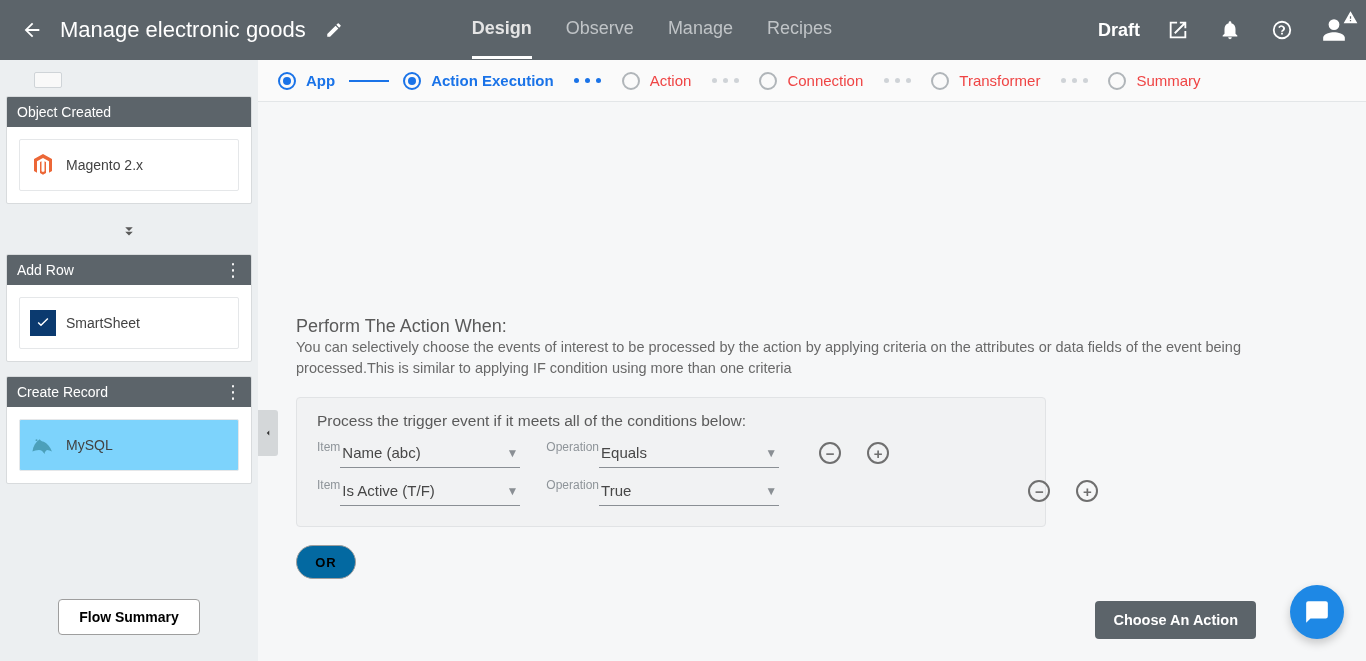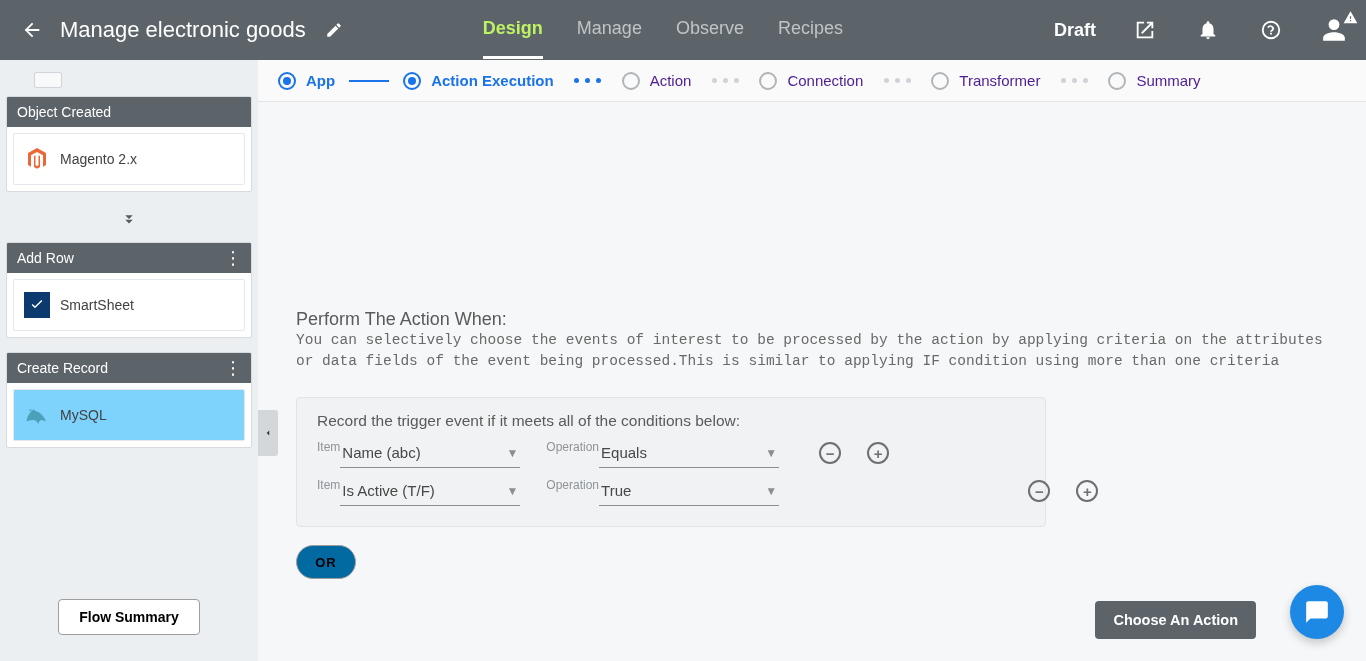--- a/index.html
+++ b/index.html
@@ -17,27 +17,27 @@
   body {
     margin: 0; font-family: "Helvetica Neue", Arial, sans-serif;
     font-size: 14px; color: var(--text-dark);
     background: #f5f6f7;
   }
 
   
   .topbar {
     height: 60px; background: var(--topbar-bg); color: #fff;
     display: flex; align-items: center; padding: 0 18px;
-    gap: 35px;
+    gap: 24px;
   }
   .topbar .left  { display: flex; align-items: center; gap: 14px; min-width: 300px; }
   .topbar .title { font-size: 22px; font-weight: 500; }
   .topbar .tabs  { display: flex; gap: 34px; font-size: 18px; margin-left: 100px; }
   .topbar .tab   { color: #c0c4c7; cursor: pointer; padding: 17px 0; }
-  .topbar .tab.active { color: #bef264; font-weight: 600; border-bottom: 3px solid #fff; }
+  .topbar .tab.active { color: #e5e5e5; font-weight: 600; border-bottom: 3px solid #fff; }
   .topbar .spacer{ flex: 1; }
   .topbar .status{ font-size: 18px; font-weight: 600; }
   .topbar .icon-btn { width: 28px; height: 28px; display:flex; align-items:center; justify-content:center; cursor:pointer; }
   .topbar svg { fill: #fff; }
 
   
   .body { display: flex; height: calc(100vh - 60px); }
 
   
   .sidebar {
@@ -53,21 +53,21 @@
     background: var(--card-bg); border: 1px solid #d8dbdd; border-radius: 2px;
     margin-bottom: 14px; overflow: hidden;
   }
   .card-header {
     background: var(--panel-header-bg); color: #fff;
     padding: 7px 10px; font-size: 14px; display:flex; align-items:center;
     justify-content:space-between;
   }
   .card-row {
     display:flex; align-items:center; gap:10px; padding: 12px 10px;
-    background:#fff; border:1px solid #e5e7e9; margin:6px; border-radius:2px;
+    background:#fff; border:1px solid #e5e7e9; margin:12px; border-radius:2px;
   }
   .card-row.selected { background:#7dd3fc; }
   .connector { display:flex; justify-content:center; padding: 4px 0 14px; color:#5a5a5a; font-size: 22px; }
   .kebab { font-size:18px; line-height:12px; letter-spacing:-1px; }
 
   .flow-summary-wrap { margin-top:auto; display:flex; justify-content:center; padding: 0 0 20px; }
   .flow-summary {
     background:#fff; border:1px solid #9e9e9e; border-radius:4px;
     padding: 9px 20px; font-size:14px; font-weight:600; cursor:pointer;
   }
@@ -85,31 +85,31 @@
 
   .stepper {
     height:42px; display:flex; align-items:center; gap:14px;
     padding: 0 20px; border-bottom:1px solid #e3e6e8; background:#fafafa;
   }
   .step { display:flex; align-items:center; gap:10px; font-size:15px; cursor:pointer; }
   .step .dot { width:18px; height:18px; border:2px solid #b0b5b9; border-radius:50%; display:flex; align-items:center; justify-content:center; }
   .step.active .dot, .step.done .dot { border-color: #1a73e8; }
   .step .dot .inner { width:8px; height:8px; background:#1a73e8; border-radius:50%; display:none; }
   .step.active .dot .inner, .step.done .dot .inner { display:block; }
-  .step .lbl { color:#4c1d95; }
+  .step .lbl { color:#ef4444; }
   .step.active .lbl, .step.done .lbl { color:#1a73e8; font-weight:600; }
   .step-sep { flex:0 0 40px; display:flex; gap:6px; justify-content:center; }
   .step-sep span { width:5px; height:5px; border-radius:50%; background:#cfd3d7; }
   .step-sep.done { height:2px; background:#1a73e8; flex:0 0 40px; }
   .step-sep.half span:nth-child(-n+2){ background:#1a73e8; }
   .step-sep.half span:nth-child(3){ background:#1a73e8; }
 
   .content { padding: 22px 38px; }
   .heading { font-size:18px; color:#5a5a5a; margin-bottom:0; }
-  .desc    { font-size:14.5px; color:var(--text-medium); line-height:1.45; margin-bottom:25px;font-family:Liberation Mono, monospace; }
+  .desc    { font-size:14.5px; color:var(--text-medium); line-height:1.45; margin-bottom:18px; }
 
   .cond-panel {
     border:1px solid #e1e3e5; background:#f1f2f3; border-radius:4px;
     padding: 14px 20px 20px; max-width: 750px;
   }
   .cond-title { color:#5a5a5a; font-size:15.5px; margin-bottom:8px; }
   .cond-row   { display:flex; align-items:flex-end; gap:26px; margin-top:10px; }
   .field      { display:flex; flex-direction:row; }
   .field .flabel { font-size:12px; color:#8e9499; margin-bottom:2px; }
   .select, .textval {
@@ -163,22 +163,22 @@
     <span class="title">Manage electronic goods</span>
     <span class="icon-btn">
       <svg width="18" height="18" viewBox="0 0 24 24">
           <path d="M3 17.25V21h3.75L17.81 9.94l-3.75-3.75L3 17.25zM20.71 7.04a1 1 0 0 0 0-1.41l-2.34-2.34a1 1 0 0 0-1.41 0l-1.83 1.83 3.75 3.75 1.83-1.83z"></path>
         </svg>
     </span>
   </div>
 
   <div class="tabs">
     <span class="tab active">Design</span>
+    <span class="tab">Observe</span>
     <span class="tab">Manage</span>
-    <span class="tab">Observe</span>
     <span class="tab">Recipes</span>
   </div>
 
   <div class="spacer"></div>
 
   <span class="status">Draft</span>
   <span class="icon-btn">
     <svg width="22" height="22" viewBox="0 0 24 24">
         <path d="M14 3v2h3.59l-9.83 9.83 1.41 1.41L19 6.41V10h2V3h-7zM5 5h6V3H3v18h18v-8h-2v6H5V5z"></path>
       </svg>
@@ -327,21 +327,21 @@
         <span class="dot"></span>
         <span class="lbl">Summary</span>
       </div>
     </div>
 
     <div class="content">
       <div class="heading">Perform The Action When:</div>
       <div class="desc">You can selectively choose the events of interest to be processed by the action by applying criteria on the attributes or data fields of the event being processed.This is similar to applying IF condition using more than one criteria</div>
 
       <div class="cond-panel">
-        <div class="cond-title">Record the trigger event if it meets all of the conditions below:</div>
+        <div class="cond-title">Process the trigger event if it meets all of the conditions below:</div>
 
         <div class="cond-row">
           <div class="field">
             <span class="flabel">Item</span>
             <div class="select">
               <span>Name (abc)</span>
               <span class="caret">▼</span>
             </div>
           </div>
           <div class="field">

